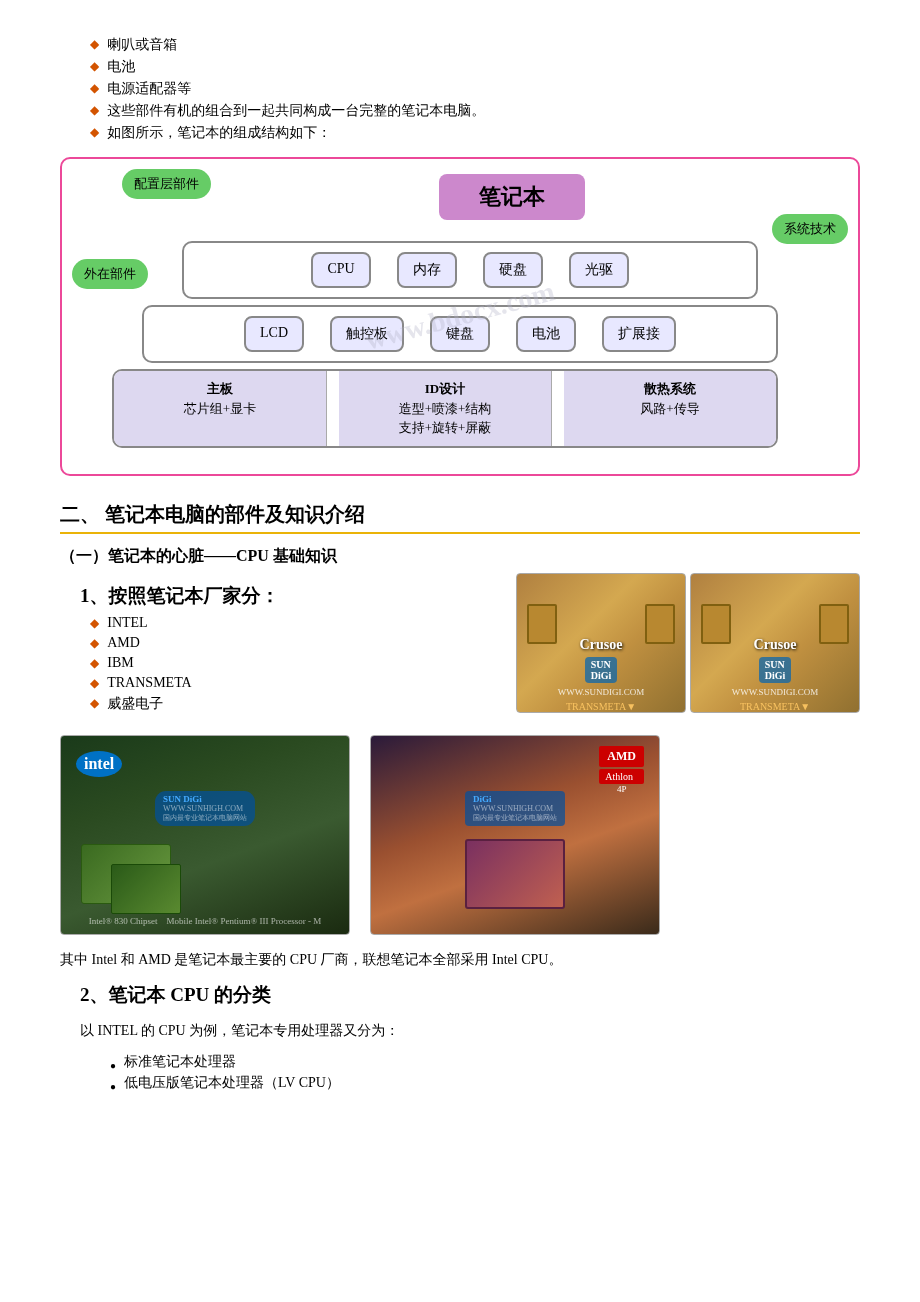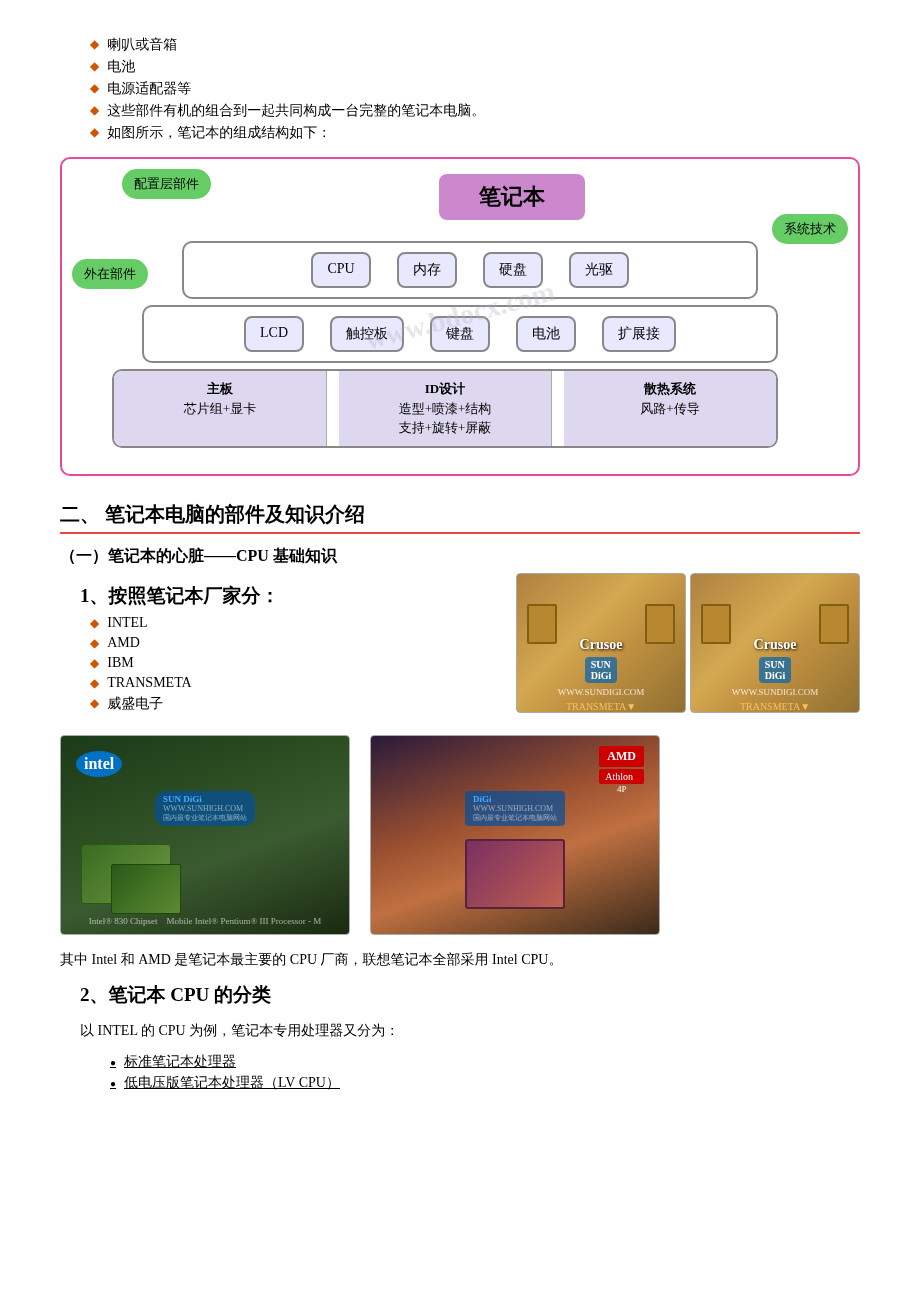--- a/index.html
+++ b/index.html
@@ -31,23 +31,22 @@
       margin-top: 1px;
       flex-shrink: 0;
     }
 
     .bullet-list2 {
       list-style: none;
       margin: 4px 0 4px 50px;
     }
     .bullet-list2 li {
       display: flex;
-      align-items: center;
+      align-items: flex-end;
       margin: 3px 0;
-      text-decoration: underline;
     }
     .bullet-list2 li::before {
       content: "●";
       color: #000;
       margin-right: 8px;
       font-size: 10px;
       margin-top: 2px;
       flex-shrink: 0;
     }
 
@@ -155,21 +154,21 @@
       font-size: 13px;
       line-height: 1.5;
     }
     .bottom-cell:last-child { border-right: none; }
 
     
     .section-heading {
       font-size: 20px;
       font-weight: bold;
       margin: 25px 0 12px 0;
-      border-bottom: 2px solid #ef4444;
+      border-bottom: 2px solid #eab308;
       padding-bottom: 4px;
     }
 
     .subsection-heading {
       font-size: 16px;
       font-weight: bold;
       margin: 10px 0 6px 0;
     }
 
     .sub2-heading {

